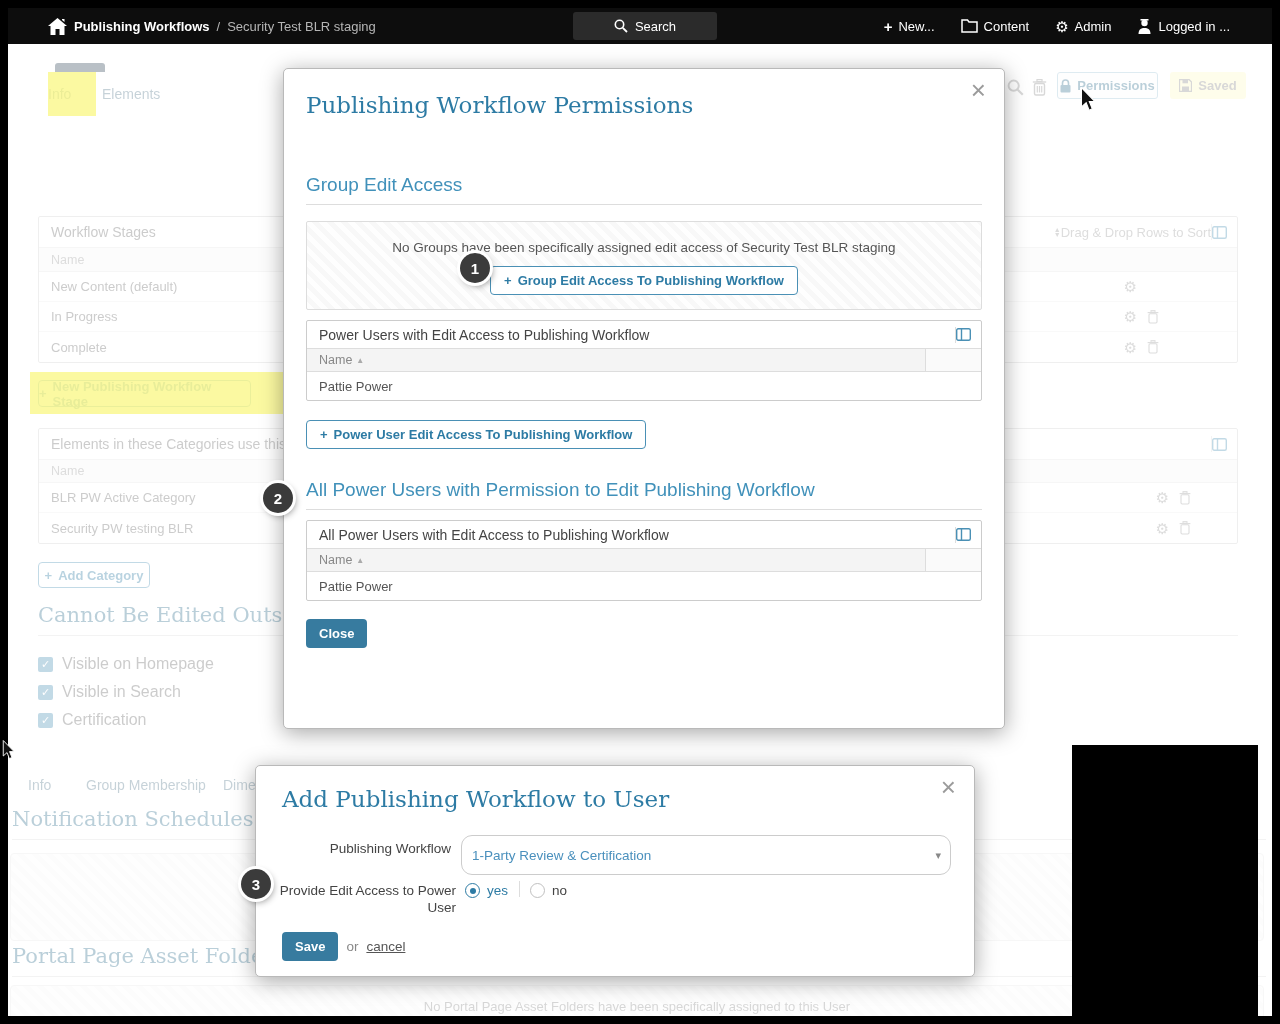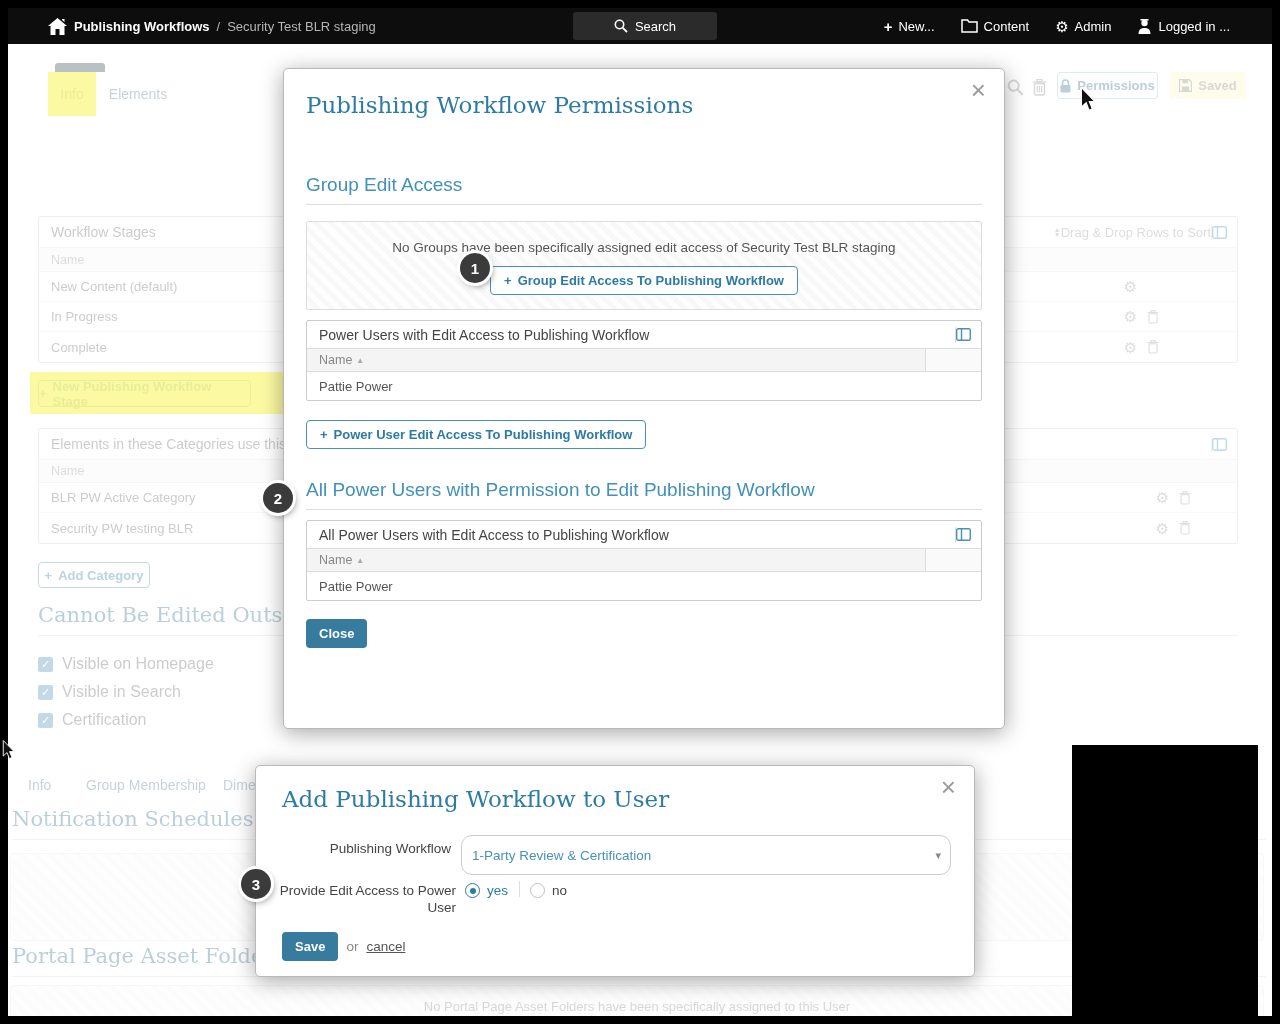--- a/index.html
+++ b/index.html
@@ -14,21 +14,21 @@
   .bcsep, .bc2 { color:#b5b5b5; }
   .nav-search { position:absolute; left:565px; top:4px; width:144px; height:28px; background:#2b2b2b; border-radius:3px; display:flex; align-items:center; justify-content:center; gap:7px; cursor:pointer; }
   .nav-right { position:absolute; right:42px; top:0; height:36px; display:flex; align-items:center; gap:26px; }
   .nav-item { display:flex; align-items:center; gap:6px; cursor:pointer; }
   .nav-plus { font-weight:bold; font-size:15px; }
   .nav-gear { font-size:15px; line-height:1; }
 
   
   .bg-content { position:absolute; left:0; top:36px; width:1264px; height:972px; opacity:0.33; }
   .bg-content > * { position:absolute; }
-  .tab { font-size:14px; color:#55788c; text-align:center; line-height:44px; cursor:pointer; }
+  .tab { font-size:14px; color:#55788c; line-height:44px; cursor:pointer; }
   .icnbtn { border-radius:3px; font-size:13px; font-weight:bold; display:flex; align-items:center; justify-content:center; gap:6px; cursor:pointer; }
   .btn-perms { border:1px solid #9dc3d6; color:#31708f; background:#fdfdfd; }
   .btn-saved { background:#fef9c3; color:#8a8a8a; }
   .wtable { background:#fff; border:1px solid #d0d0d0; border-radius:2px; }
   .thead { height:30px; display:flex; align-items:center; justify-content:space-between; padding:0 10px 0 12px; font-size:14px; color:#666; }
   .thead-right { display:flex; align-items:center; color:#999; font-size:13px; }
   .vdiv { width:1px; height:16px; background:#ddd; }
   .tname { height:25px; background:#f7f7f7; border-top:1px solid #e5e5e5; border-bottom:1px solid #e5e5e5; font-size:12.5px; color:#999; display:flex; align-items:center; padding-left:12px; gap:4px; }
   .sortcaret { font-size:8px; color:#aaa; }
   .trow { height:30px; border-bottom:1px solid #eee; font-size:13px; color:#666; display:flex; align-items:center; padding-left:12px; position:relative; }

